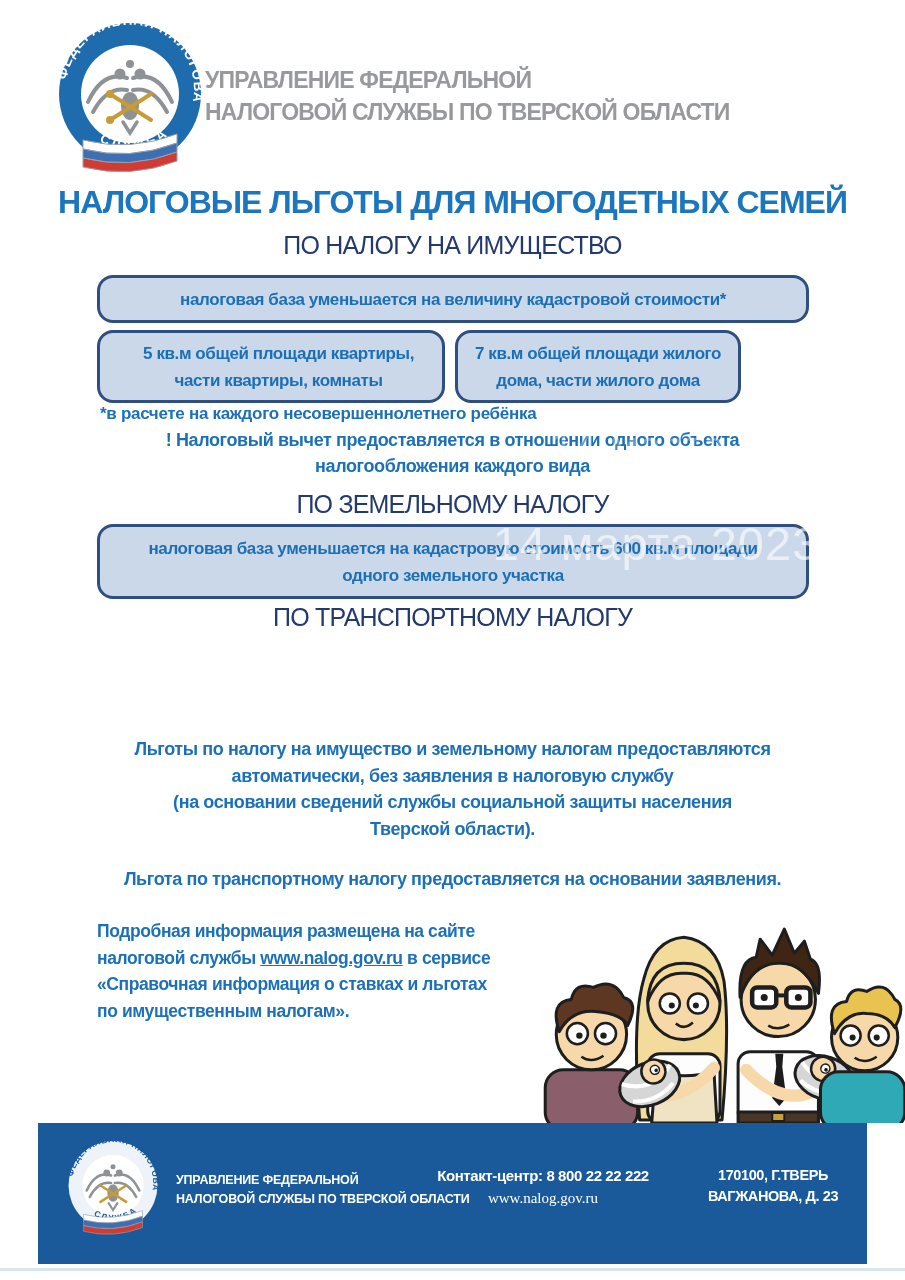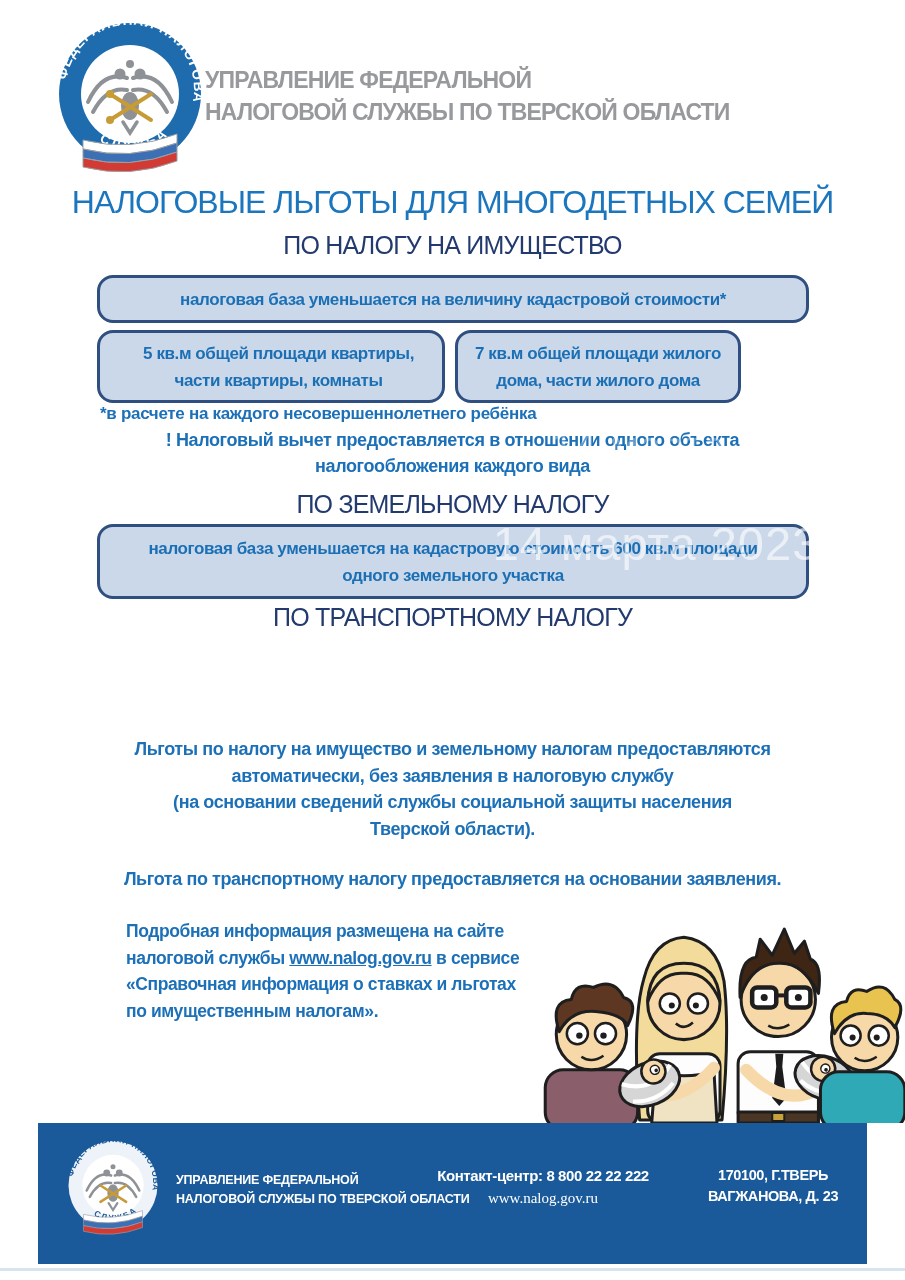--- a/index.html
+++ b/index.html
@@ -10,21 +10,21 @@
   .abs{position:absolute;}
   .nowrap{white-space:nowrap;}
 
   
   .hdr-logo{left:55px;top:22px;width:150px;height:155px;}
   .hdr-org{left:205px;top:64px;color:#97999D;font-weight:bold;font-size:23px;
            letter-spacing:-0.8px;line-height:32px;}
 
   
   .title{left:0;top:184px;width:905px;text-align:center;color:#1B76BE;
-         font-weight:normal;font-size:32px;letter-spacing:-1px;}
+         font-weight:bold;font-size:32px;letter-spacing:-1px;}
   .sec-h{left:0;width:905px;text-align:center;color:#223A6E;font-weight:normal;
          font-size:25px;letter-spacing:-0.8px;}
   .sec-h.property{top:231px;}
   .sec-h.land{top:490px;}
   .sec-h.transport{top:603px;}
 
   
   .box{background:#CBD8EA;border:3px solid #2F4F80;border-radius:16px;
        color:#1B6FB5;font-weight:bold;font-size:17px;letter-spacing:-0.4px;
        display:flex;flex-direction:column;align-items:center;justify-content:center;
@@ -37,21 +37,21 @@
 
   
   .footnote{left:100px;top:404px;color:#1C70B8;font-weight:bold;font-size:17px;letter-spacing:-0.3px;}
   .note1{left:0;top:430px;width:905px;text-align:center;color:#1C70B8;font-weight:bold;
          font-size:18px;letter-spacing:-0.4px;}
   .note2{left:0;top:456px;width:905px;text-align:center;color:#1C70B8;font-weight:bold;
          font-size:18px;letter-spacing:-0.4px;}
   .para{color:#1C70B8;font-weight:bold;font-size:18px;letter-spacing:-0.4px;line-height:26.5px;}
   .para-auto{left:0;top:736px;width:905px;text-align:center;}
   .para-trans{left:0;top:866px;width:905px;text-align:center;}
-  .para-info{left:97px;top:918px;width:500px;text-align:left;font-size:17.5px;line-height:26.5px;margin-left:29px;}
+  .para-info{left:97px;top:918px;width:500px;text-align:left;font-size:17.5px;line-height:26.5px;}
   .link{text-decoration:underline;cursor:pointer;}
 
   
   .wm{left:0;width:905px;text-align:right;font-weight:normal;z-index:6;pointer-events:none;}
   .wm-main{top:516px;font-size:47px;color:rgba(255,255,255,0.62);letter-spacing:1px;}
   .wm-faint{top:424px;font-size:40px;color:rgba(255,255,255,0.30);letter-spacing:1px;}
 
   
   .family{left:531px;top:901px;width:374px;height:222px;z-index:2;}
 

